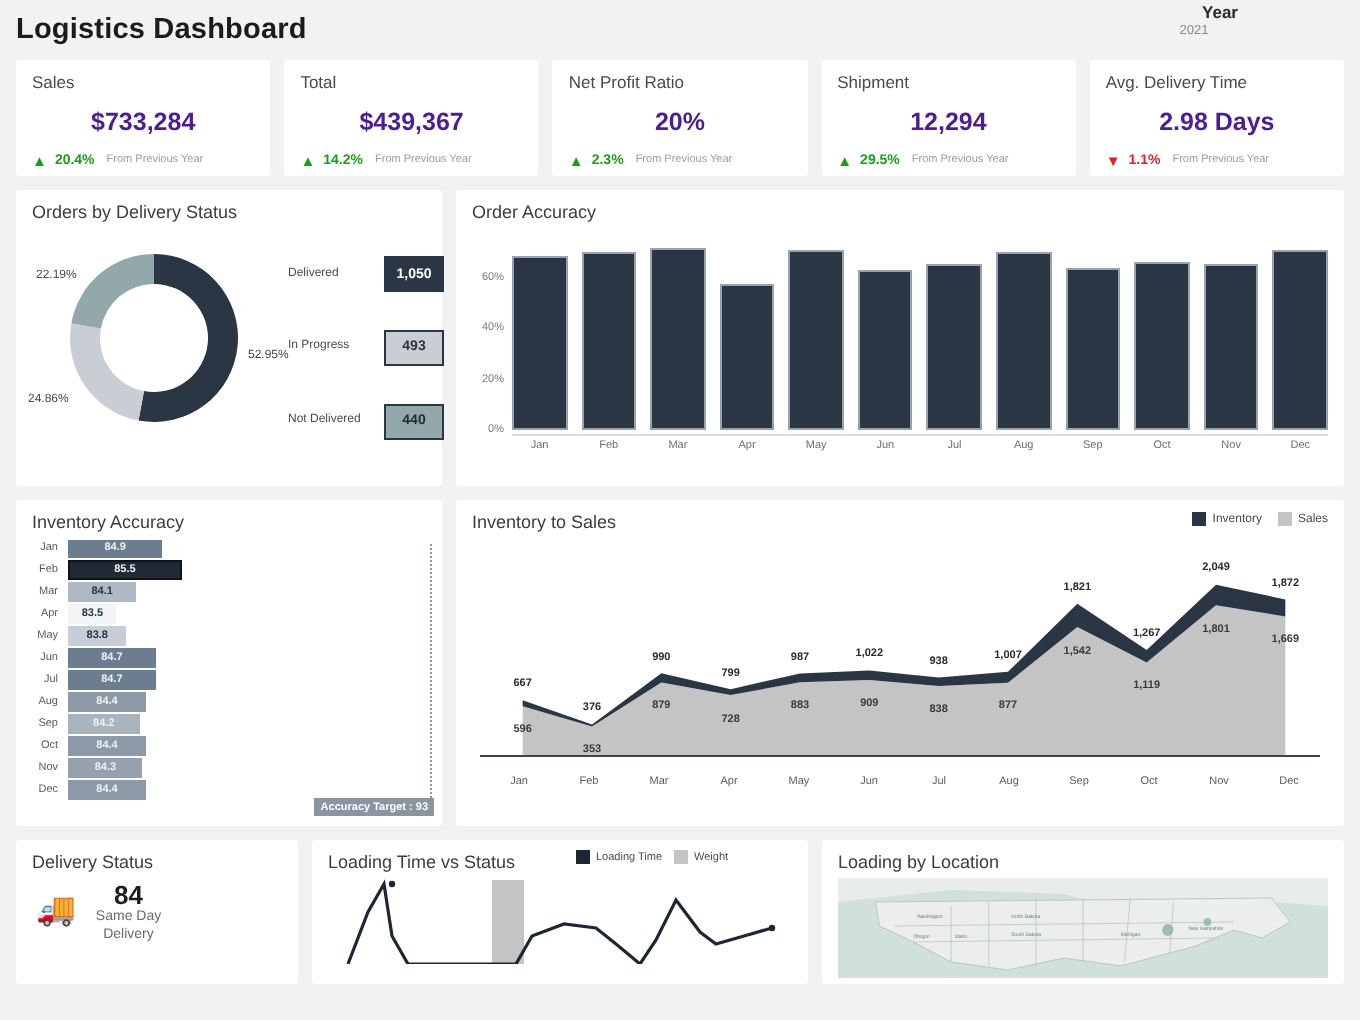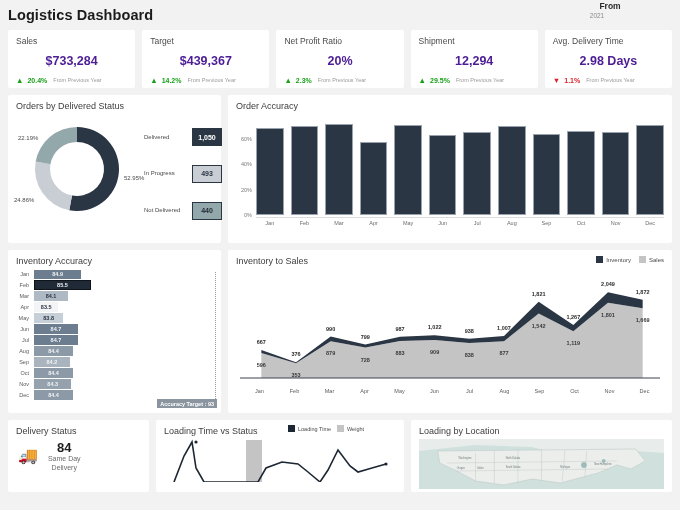--- a/index.html
+++ b/index.html
@@ -110,37 +110,37 @@
   .map-box { margin: 3px 8px 0 8px; height: 50px; background: #cfe0dd; position: relative; overflow: hidden; }
 </style>
 </head>
 <body>
 
 <div class="dash">
 
   <div class="header">
     <div class="title">Logistics Dashboard</div>
     <div class="year-filter">
-      <span class="year-lbl">From</span>
+      <span class="year-lbl">Year</span>
       <span class="year-val">2021</span>
     </div>
   </div>
 
   <div class="kpi-row" id="kpi-row">
       <div class="kpi">
         <div class="kpi-title">Sales</div>
         <div class="kpi-value">$733,284</div>
         <div class="kpi-foot">
           <span class="arrow up">▲</span>
           <span class="pct up">20.4%</span>
           <span class="fromtxt">From Previous Year</span>
         </div>
       </div>
       <div class="kpi">
-        <div class="kpi-title">Target</div>
+        <div class="kpi-title">Total</div>
         <div class="kpi-value">$439,367</div>
         <div class="kpi-foot">
           <span class="arrow up">▲</span>
           <span class="pct up">14.2%</span>
           <span class="fromtxt">From Previous Year</span>
         </div>
       </div>
       <div class="kpi">
         <div class="kpi-title">Net Profit Ratio</div>
         <div class="kpi-value">20%</div>
@@ -166,21 +166,21 @@
           <span class="arrow down">▼</span>
           <span class="pct down">1.1%</span>
           <span class="fromtxt">From Previous Year</span>
         </div>
       </div>
     </div>
 
   <div class="row2">
 
     <div class="card c-left">
-      <div class="card-title">Orders by Delivered Status</div>
+      <div class="card-title">Orders by Delivery Status</div>
       <div class="donut-wrap">
         <div class="donut-box">
           <svg width="130" height="112" viewBox="0 0 130 112">
             <g id="donut-g" transform="translate(65,56)">
                 <path d="M2.5717582782094417e-15,-42 A42,42 0 1 1 -7.740366839618016,41.28058528155992 L-4.9759501111830104,26.537519109574237 A27,27 0 1 0 1.6532731788489269e-15,-27 Z" fill="#2a3644"></path>
                 <path d="M-7.740366839618016,41.28058528155992 A42,42 0 0 1 -41.34707513831918,-7.376949064903985 L-26.580262588919474,-4.742324398866848 A27,27 0 0 0 -4.9759501111830104,26.537519109574237 Z" fill="#c9ced4"></path>
                 <path d="M-41.34707513831918,-7.376949064903985 A42,42 0 0 1 2.958821879277693e-14,-42 L1.9020997795356598e-14,-27 A27,27 0 0 0 -26.580262588919474,-4.742324398866848 Z" fill="#93a8ab"></path>
               </g>
           </svg>
           <div class="pc-lbl" style="left:6px; top:22px;">22.19%</div>

